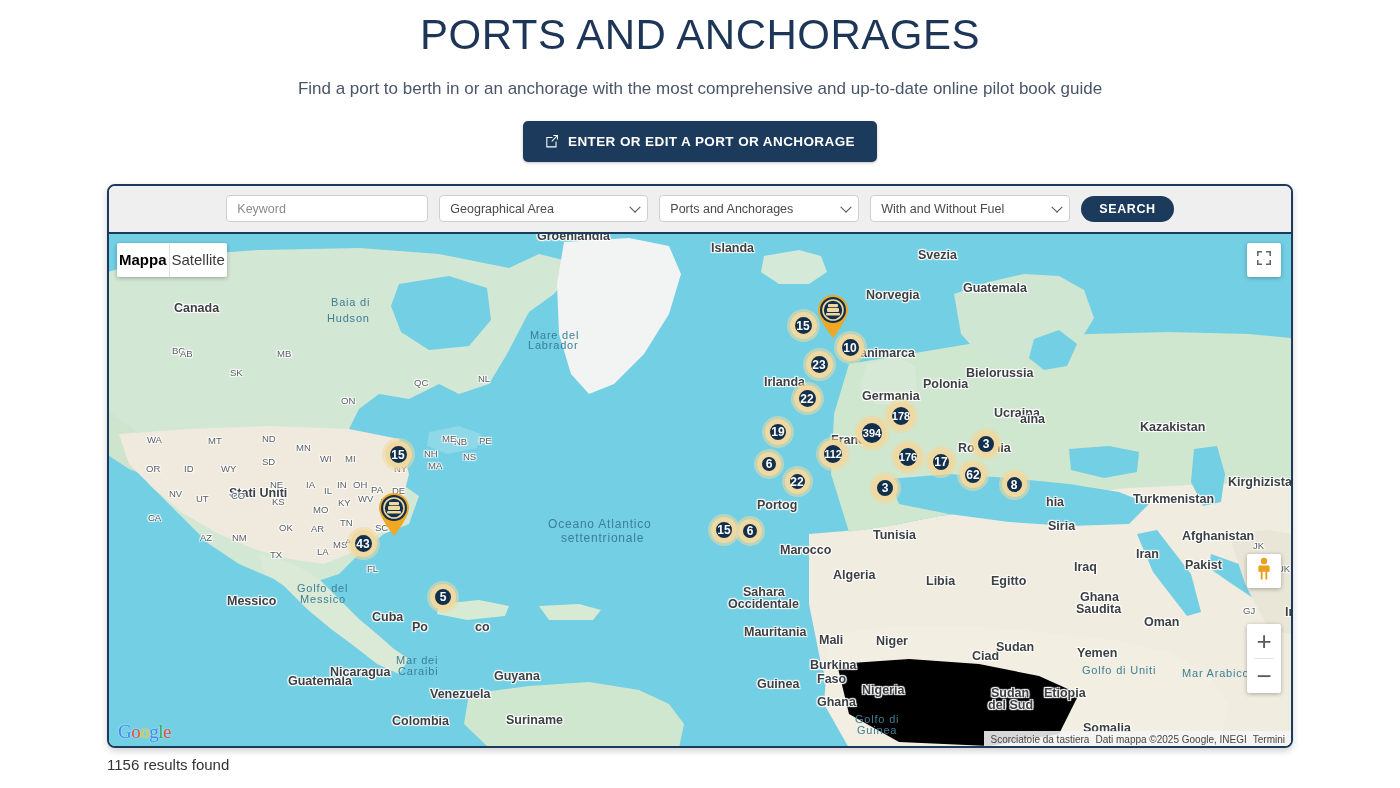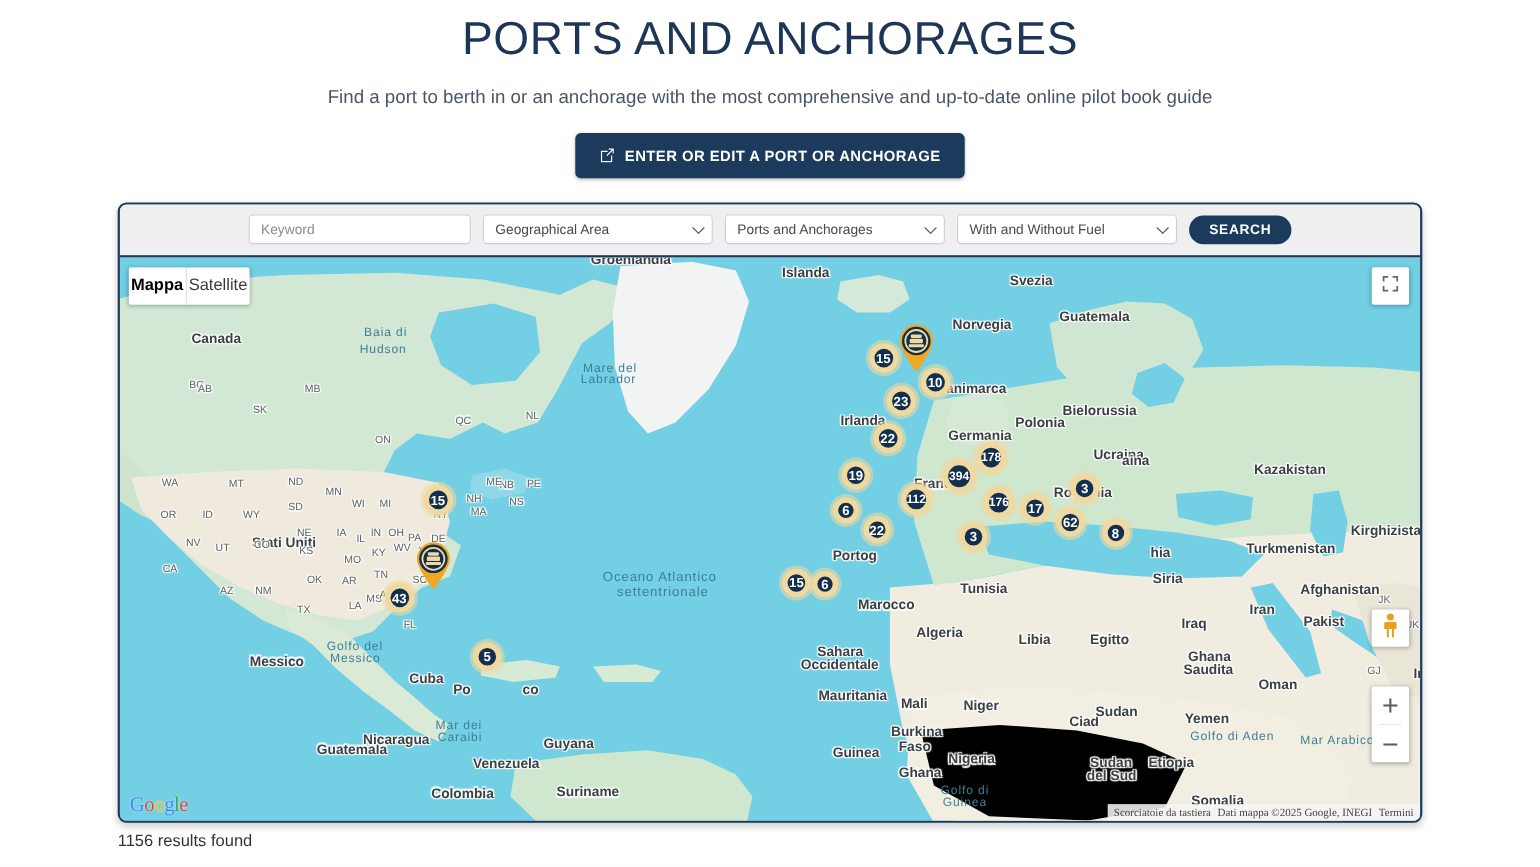--- a/index.html
+++ b/index.html
@@ -227,21 +227,21 @@
     position: absolute;
     right: 0; bottom: 0;
     background: rgba(245,245,245,0.88);
     font-size: 10px;
     color: #444;
     padding: 3px 6px;
     z-index: 30;
     display: flex;
     gap: 6px;
     align-items: center;
-    font-family: Liberation Serif, serif;
+    font-family: Liberation Sans, sans-serif;
   }
   .attrib span { white-space: nowrap; }
   .attrib .link { cursor: pointer; }
 
   
   .cluster {
     position: absolute;
     z-index: 20;
     display: flex;
     align-items: center;
@@ -510,21 +510,21 @@
         <div class="mlabel water" style="left: 421px; top: 95px;">Mare del</div>
         <div class="mlabel water" style="left: 419px; top: 105px;">Labrador</div>
         <div class="mlabel water big" style="left: 439px; top: 283px;">Oceano Atlantico</div>
         <div class="mlabel water big" style="left: 452px; top: 297px;">settentrionale</div>
         <div class="mlabel water" style="left: 188px; top: 348px;">Golfo del</div>
         <div class="mlabel water" style="left: 191px; top: 359px;">Messico</div>
         <div class="mlabel water" style="left: 287px; top: 420px;">Mar dei</div>
         <div class="mlabel water" style="left: 289px; top: 431px;">Caraibi</div>
         <div class="mlabel water" style="left: 746px; top: 479px;">Golfo di</div>
         <div class="mlabel water" style="left: 748px; top: 490px;">Guinea</div>
-        <div class="mlabel water" style="left: 973px; top: 430px;">Golfo di Aden</div>
+        <div class="mlabel water" style="left: 973px; top: 430px;">Golfo di Uniti</div>
         <div class="mlabel water" style="left: 1073px; top: 433px;">Mar Arabico</div>
         <div class="mlabel state" style="left: 63px; top: 111px;">BC</div>
         <div class="mlabel state" style="left: 71px; top: 114px;">AB</div>
         <div class="mlabel state" style="left: 121px; top: 133px;">SK</div>
         <div class="mlabel state" style="left: 168px; top: 114px;">MB</div>
         <div class="mlabel state" style="left: 232px; top: 161px;">ON</div>
         <div class="mlabel state" style="left: 305px; top: 143px;">QC</div>
         <div class="mlabel state" style="left: 369px; top: 139px;">NL</div>
         <div class="mlabel state" style="left: 345px; top: 202px;">NB</div>
         <div class="mlabel state" style="left: 370px; top: 201px;">PE</div>

